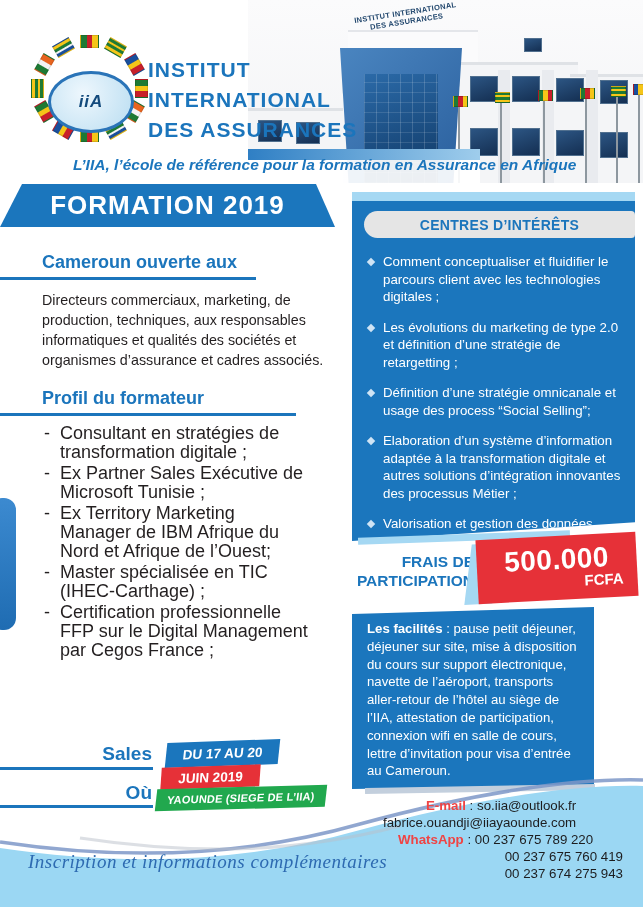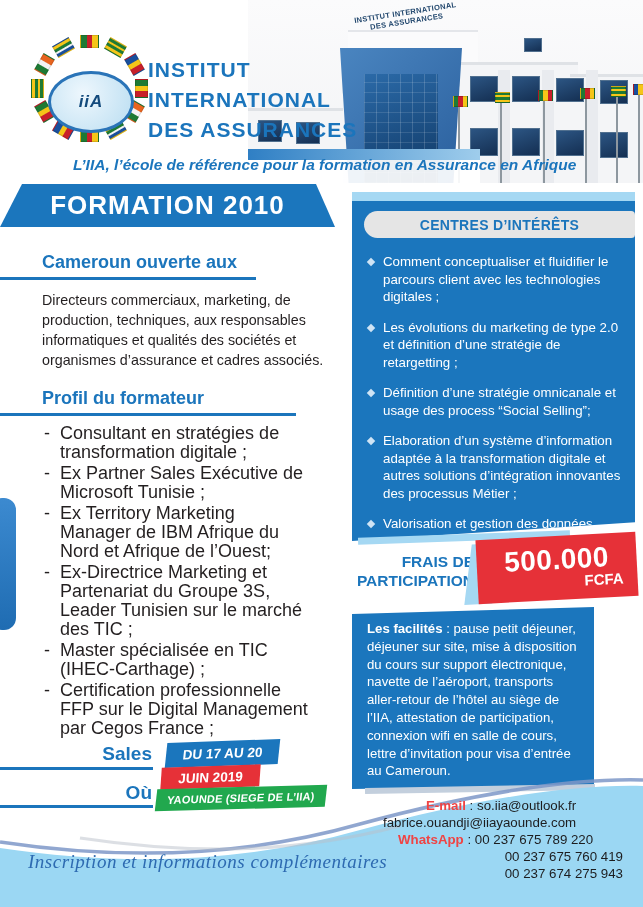--- a/index.html
+++ b/index.html
@@ -186,34 +186,33 @@
   </div>
 
   <div class="title">
     <div>INSTITUT</div>
     <div>INTERNATIONAL</div>
     <div>DES ASSURANCES</div>
   </div>
   <div class="tagline">L’IIA, l’école de référence pour la formation en Assurance en Afrique</div>
 
   <div class="ribbon">
-    <span>FORMATION 2010</span>
+    <span>FORMATION 2019</span>
   </div>
 
   <div class="h-blue" style="left:42px;top:252px;">Cameroun ouverte aux</div>
   <div class="rule" style="top:277px;width:256px;"></div>
   <div class="body-par">Directeurs commerciaux, marketing, de production, techniques, aux responsables informatiques et qualités des sociétés et organismes d’assurance et cadres associés.</div>
 
   <div class="h-blue" style="left:42px;top:388px;">Profil du formateur</div>
   <div class="rule" style="top:413px;width:296px;"></div>
   <div class="plist">
     <div class="li">Consultant en stratégies de transformation digitale ;</div>
     <div class="li">Ex Partner Sales Exécutive de Microsoft Tunisie ;</div>
     <div class="li">Ex Territory Marketing Manager de IBM Afrique du Nord et Afrique de l’Ouest;</div>
-    <div class="li">Ex-Directrice Marketing et Partenariat du Groupe 3S, Leader Tunisien sur le marché des TIC ;</div>
     <div class="li">Master spécialisée en TIC (IHEC-Carthage) ;</div>
     <div class="li">Certification professionnelle FFP sur le Digital Management par Cegos France ;</div>
   </div>
 
   <div class="side-bar-deco"></div>
 
   <div class="when-label" style="top:743px;">Sales</div>
   <div class="sched-rule" style="top:767px;"></div>
   <div class="when-label" style="top:782px;">Où</div>
   <div class="sched-rule" style="top:805px;"></div>

